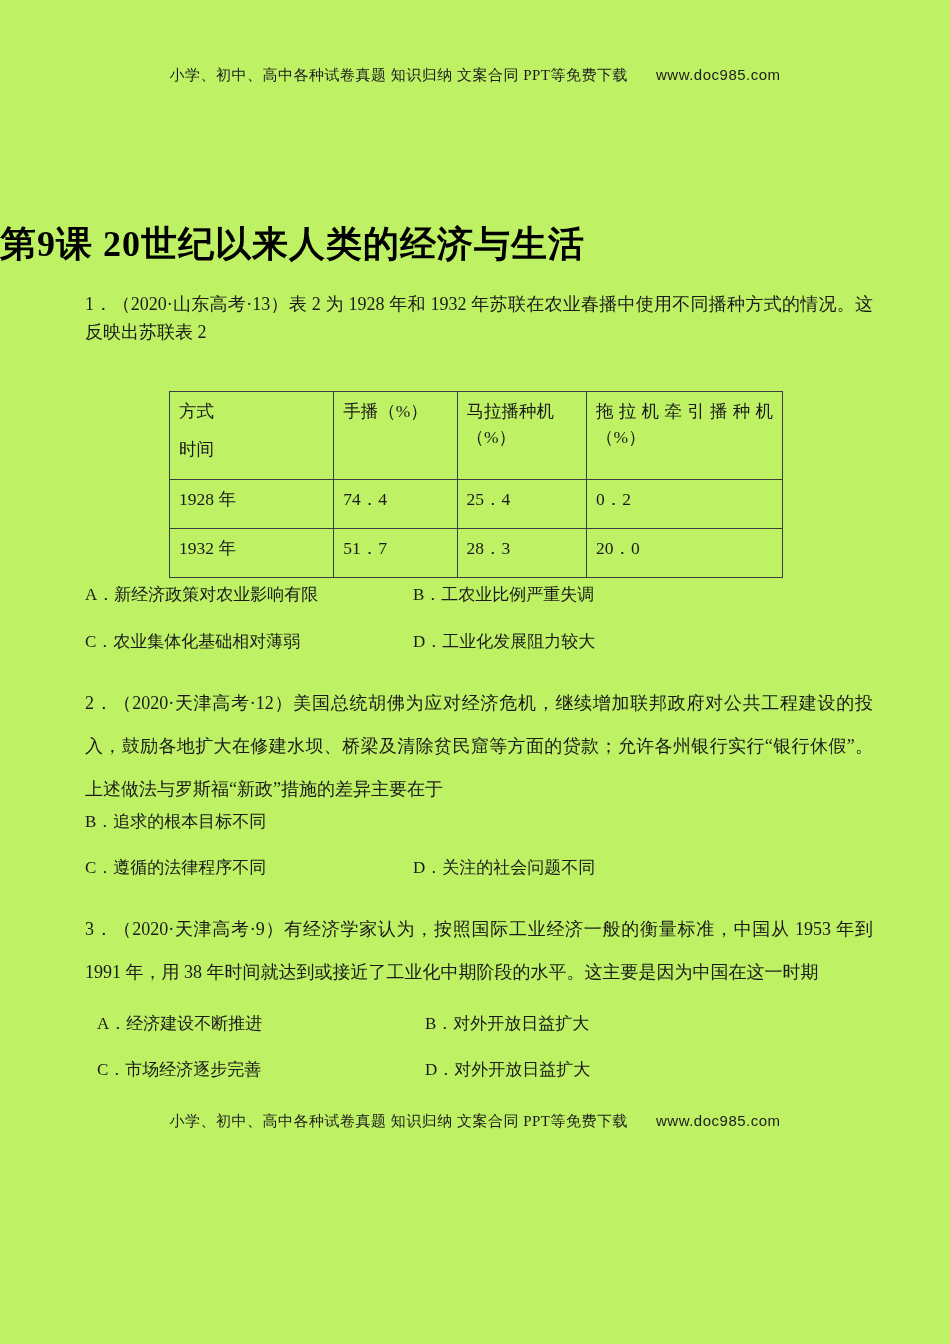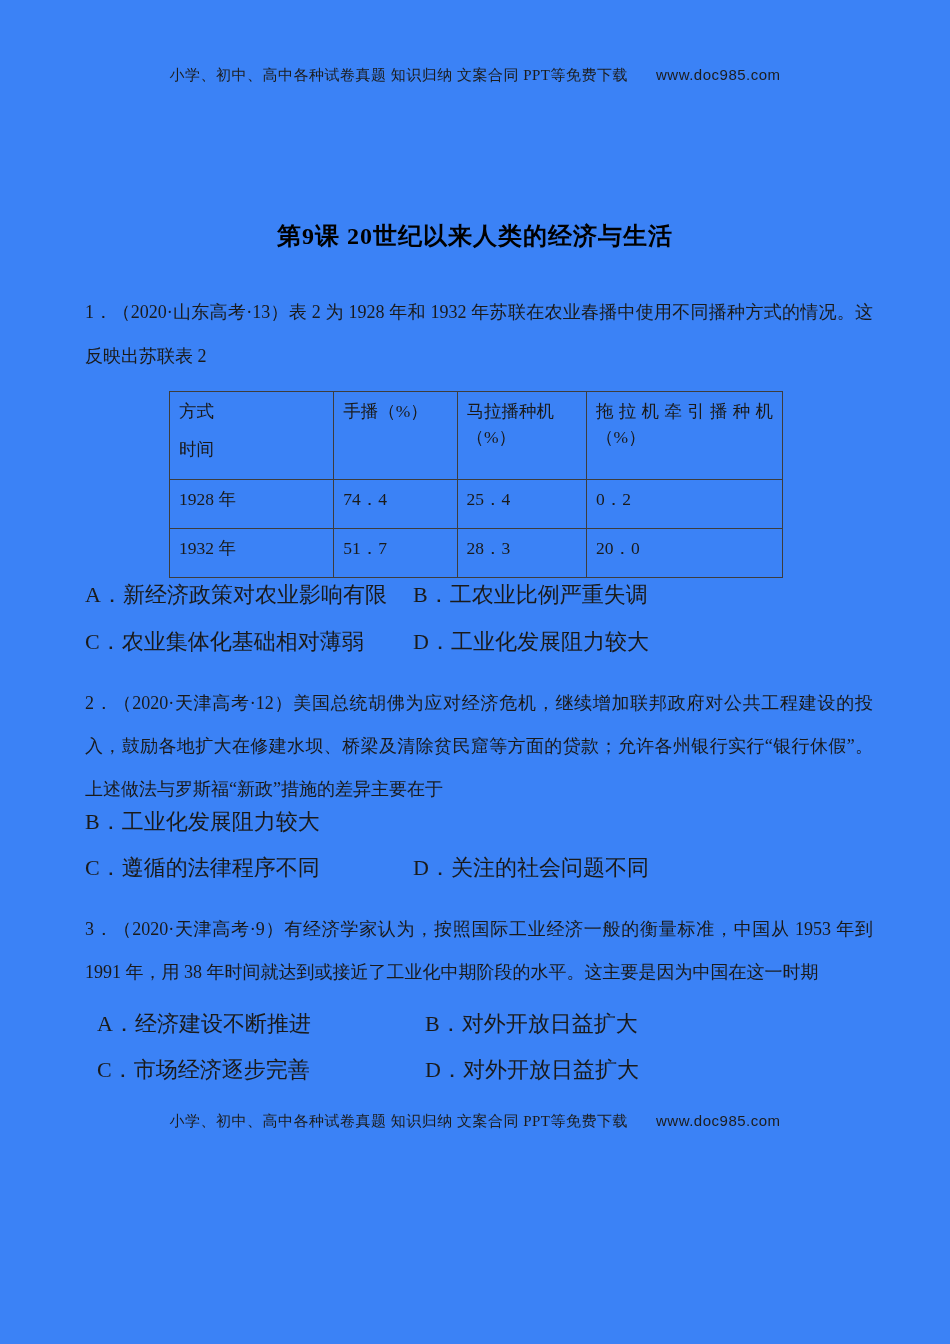--- a/index.html
+++ b/index.html
@@ -3,47 +3,47 @@
 <meta charset="utf-8">
 <style>
   * { margin: 0; padding: 0; box-sizing: border-box; }
   html, body { background: #ffffff; }
   body {
     width: 950px; height: 1344px;
     position: relative;
     font-family: "Liberation Serif", "DejaVu Serif", serif;
     color: #111111;
   }
-  .page { position: absolute; inset: 0; background: #3b82f6; overflow: hidden; }
+  .page { position: absolute; inset: 0; background: #bef264; overflow: hidden; }
 
   .banner {
     position: absolute; left: 0; right: 0;
     text-align: center;
     font-size: 15px; color: #1c1c1c;
     letter-spacing: 0.5px;
     white-space: nowrap;
   }
   .banner-top { top: 66px; }
   .banner-bottom { top: 1112px; }
   .banner .url {
     margin-left: 28px;
     font-family: "Liberation Sans", "DejaVu Sans", sans-serif;
     font-size: 15px;
   }
 
   .page-title {
     position: absolute; top: 220px; left: 0; right: 0;
-    text-align: center;
-    font-size: 24px; font-weight: 700; color: #000000;
+    text-align: left;
+    font-size: 36px; font-weight: 700; color: #000000;
     letter-spacing: 1px;
   }
 
   .stem {
     position: absolute; left: 85px; width: 788px;
-    font-size: 18px; line-height: 44px;
+    font-size: 18px; line-height: 28px;
     text-align: justify;
     color: #1a1a1a;
   }
   .stem-q1 { top: 290px; }
   .stem-q2 { top: 682px; line-height: 43px; }
   .stem-q3 { top: 908px; line-height: 43px; }
 
   table.data-table {
     position: absolute; top: 391px; left: 169px;
     border-collapse: collapse;
@@ -61,21 +61,21 @@
   .col-2 { width: 117px; }
   .col-3 { width: 123px; }
   .col-4 { width: 186px; }
   tr.hdr-row td { height: 88px; }
   tr.data-row td { height: 49px; }
   td.justify-cell { text-align: justify; }
   .axis-bottom { margin-top: 12px; }
 
   .opts {
     position: absolute; left: 85px; width: 720px;
-    font-size: 22px; color: #1a1a1a;
+    font-size: 17px; color: #1a1a1a;
   }
   .opts-q1 { top: 583px; }
   .opts-q2 { top: 810px; }
   .opts-q3 { top: 1004px; left: 97px; margin-top: 8px; }
   .opt-row {
     display: grid;
     grid-template-columns: 328px auto;
     margin-bottom: 23px;
     line-height: 24px;
   }
@@ -128,21 +128,21 @@
     <div class="opt-row">
       <span>C．农业集体化基础相对薄弱</span>
       <span>D．工业化发展阻力较大</span>
     </div>
   </div>
 
   <div class="stem stem-q2">2．（2020·天津高考·12）美国总统胡佛为应对经济危机，继续增加联邦政府对公共工程建设的投入，鼓励各地扩大在修建水坝、桥梁及清除贫民窟等方面的贷款；允许各州银行实行“银行休假”。上述做法与罗斯福“新政”措施的差异主要在于</div>
 
   <div class="opts opts-q2">
     <div class="opt-row">
-      <span>B．工业化发展阻力较大</span>
+      <span>B．追求的根本目标不同</span>
     </div>
     <div class="opt-row">
       <span>C．遵循的法律程序不同</span>
       <span>D．关注的社会问题不同</span>
     </div>
   </div>
 
   <div class="stem stem-q3">3．（2020·天津高考·9）有经济学家认为，按照国际工业经济一般的衡量标准，中国从 1953 年到 1991 年，用 38 年时间就达到或接近了工业化中期阶段的水平。这主要是因为中国在这一时期</div>
 
   <div class="opts opts-q3">

